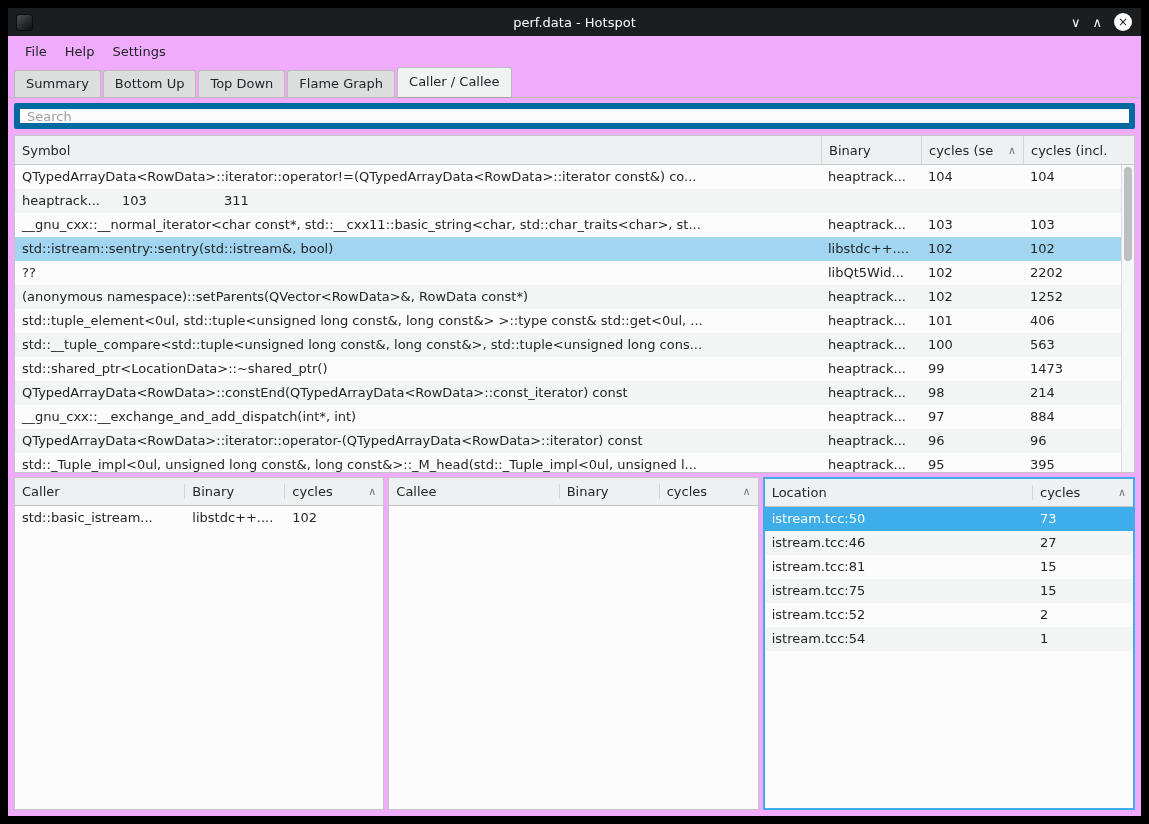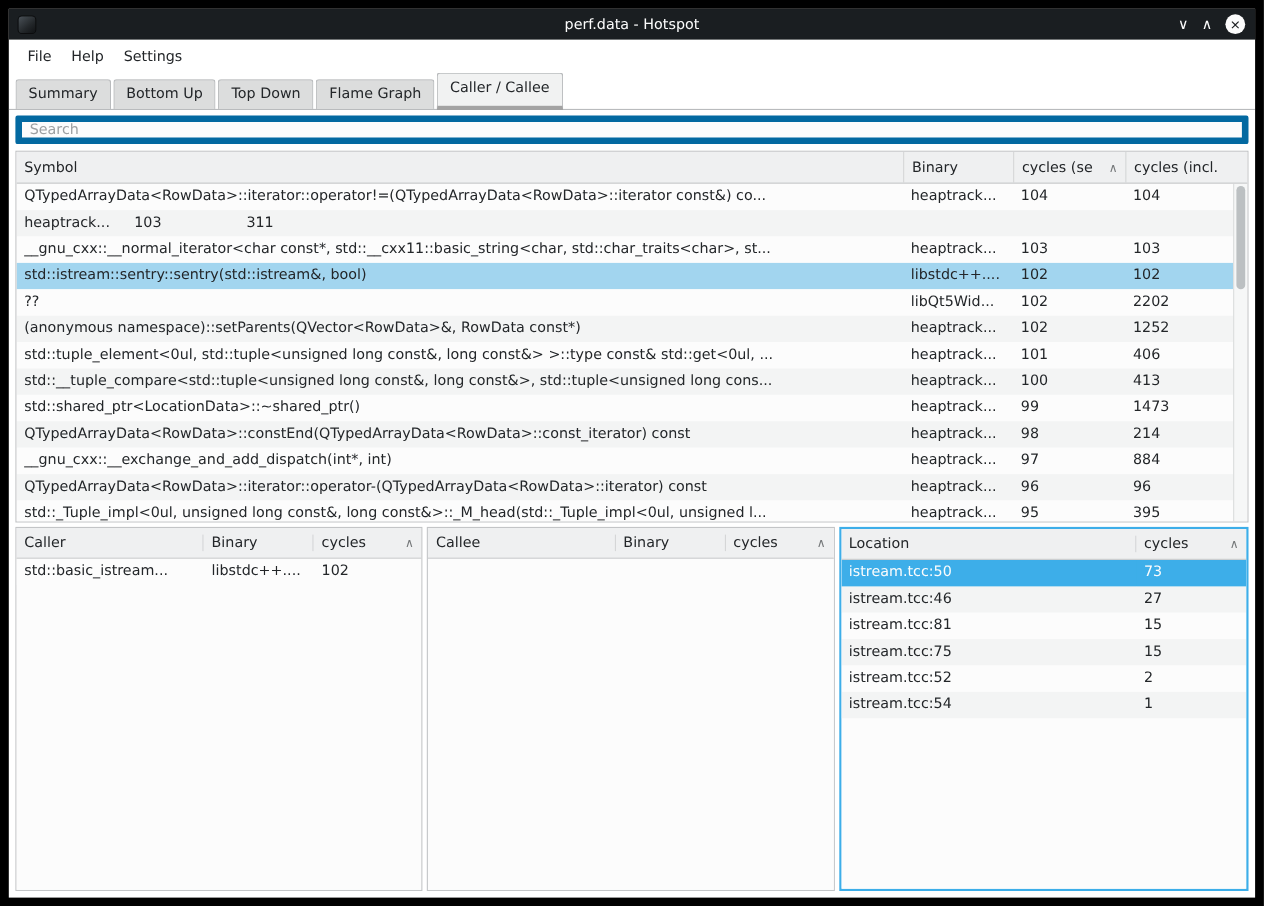--- a/index.html
+++ b/index.html
@@ -1,18 +1,18 @@
 <!DOCTYPE html>
 <html><head>
 <meta charset="utf-8">
 <style>
   html,body{margin:0;padding:0;}
   body{width:1149px;height:824px;overflow:hidden;background:#000;
        font-family:"DejaVu Sans","Liberation Sans",sans-serif;font-size:13px;color:#232629;}
-  .window{position:absolute;left:8px;top:8px;width:1133px;height:808px;background:#ffffff;
+  .window{position:absolute;left:8px;top:8px;width:1133px;height:808px;background:#f0abfc;
           display:flex;flex-direction:column;overflow:hidden;}
 
   
   .titlebar{flex:0 0 28px;background:#1a1e21;display:flex;align-items:center;position:relative;}
   .app-icon{width:15px;height:15px;margin-left:9px;border-radius:3px;
             background:linear-gradient(140deg,#4a5157 0%,#23272a 60%,#101214 100%);
             box-shadow:0 0 0 1px #0b0c0d;flex:0 0 auto;}
   .window-title{position:absolute;left:0;right:0;text-align:center;color:#fcfcfc;font-size:13px;}
   .win-controls{margin-left:auto;display:flex;align-items:center;gap:12px;padding-right:9px;
                 position:relative;z-index:1;}
@@ -22,21 +22,21 @@
 
   
   .menubar{flex:0 0 30px;display:flex;align-items:center;padding:0 8px;}
   .menu-item{padding:5px 9px;border-radius:2px;}
 
   
   .tabbar{flex:0 0 31px;display:flex;align-items:flex-end;padding-left:6px;border-bottom:1px solid #b9bbbd;}
   .tab{height:26px;line-height:25px;padding:0 11px;background:#dcdddd;border:1px solid #b9bbbd;
        border-bottom:none;border-radius:3px 3px 0 0;margin-right:2px;white-space:nowrap;}
   .tab.active{background:#f1f2f2;height:29px;line-height:28px;position:relative;z-index:2;
-              margin-bottom:-1px;border-bottom:4px solid #a3a3a3;}
+              margin-bottom:-1px;border-bottom:1px solid #a3a3a3;}
 
   
   .search-row{flex:0 0 37px;padding:5px 6px 6px;box-sizing:border-box;}
   .search-input{width:100%;height:26px;border:6px solid #0369a1;border-radius:2px;background:#fcfcfc;
                 padding:0 7px;font:inherit;font-size:13px;color:#232629;outline:none;box-sizing:border-box;}
   .search-input::placeholder{color:#9da0a2;}
 
   
   .main-table{flex:0 0 338px;margin:0 6px;border:1px solid #c3c5c7;background:#fcfcfc;
               display:flex;flex-direction:column;overflow:hidden;box-sizing:border-box;}
@@ -161,21 +161,21 @@
         <div class="trow">
           <div class="tcell col-symbol">std::tuple_element&lt;0ul, std::tuple&lt;unsigned long const&amp;, long const&amp;&gt; &gt;::type const&amp; std::get&lt;0ul, ...</div>
           <div class="tcell col-binary">heaptrack...</div>
           <div class="tcell col-c1">101</div>
           <div class="tcell col-c2">406</div>
         </div>
         <div class="trow">
           <div class="tcell col-symbol">std::__tuple_compare&lt;std::tuple&lt;unsigned long const&amp;, long const&amp;&gt;, std::tuple&lt;unsigned long cons...</div>
           <div class="tcell col-binary">heaptrack...</div>
           <div class="tcell col-c1">100</div>
-          <div class="tcell col-c2">413</div>
+          <div class="tcell col-c2">563</div>
         </div>
         <div class="trow">
           <div class="tcell col-symbol">std::shared_ptr&lt;LocationData&gt;::~shared_ptr()</div>
           <div class="tcell col-binary">heaptrack...</div>
           <div class="tcell col-c1">99</div>
           <div class="tcell col-c2">1473</div>
         </div>
         <div class="trow">
           <div class="tcell col-symbol">QTypedArrayData&lt;RowData&gt;::constEnd(QTypedArrayData&lt;RowData&gt;::const_iterator) const</div>
           <div class="tcell col-binary">heaptrack...</div>

